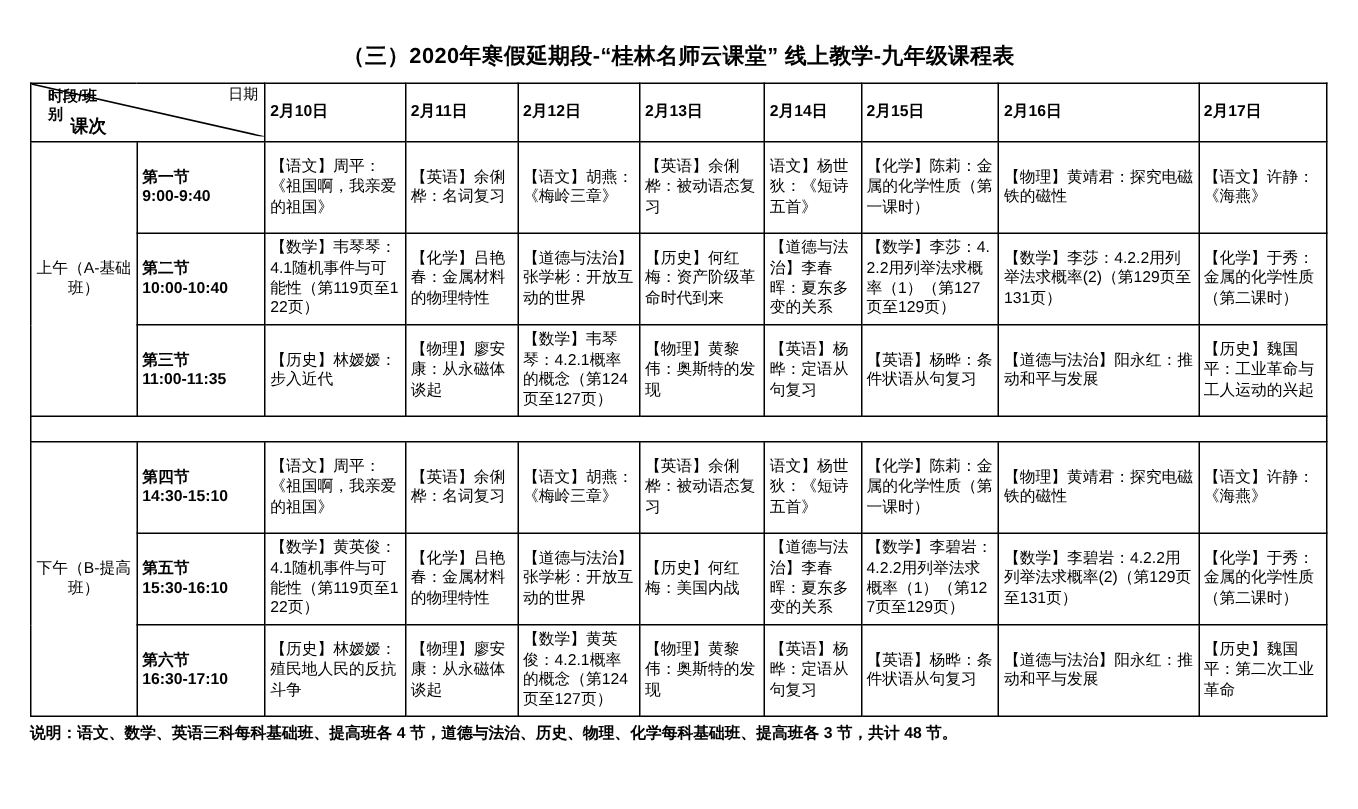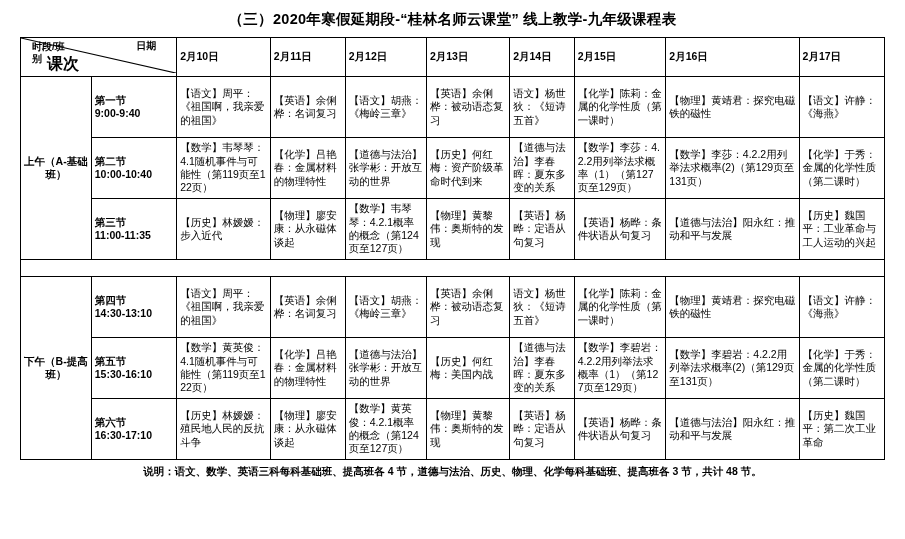--- a/index.html
+++ b/index.html
@@ -9,20 +9,21 @@
     color:#000;
     -webkit-font-smoothing:antialiased;
   }
   .page{position:relative;width:905px;height:539px;box-sizing:border-box;padding:0;}
   .title{
     text-align:center;
     font-size:14.5px;
     font-weight:bold;
     padding:10px 0 8px 0;
     letter-spacing:0.3px;
+    margin-top:18px;
   }
   table.sched{
     border-collapse:collapse;
     table-layout:fixed;
     width:865px;
     margin:0 auto;
   }
   table.sched td{
     border:1px solid #000;
     vertical-align:middle;
@@ -37,21 +38,21 @@
     height:34px;
   }
   td.sess{
     text-align:left;
     font-size:10.5px;
     font-weight:bold;
     line-height:1.35;
   }
   td.period{
     text-align:center;
-    font-weight:bold;
+    font-weight:normal;
     font-size:11px;
     line-height:1.35;
   }
   td.cell{
     font-size:10.5px;
     line-height:1.3;
     height:56px;
   }
   td.blank{
     border-left:1px solid #000;
@@ -66,30 +67,30 @@
     height:34px;
     padding:0;
   }
   .cornercell .diag{
     position:absolute;inset:0;
   }
   .cornercell .tl{
     position:absolute;left:11px;top:3px;font-size:10px;font-weight:bold;line-height:1.15;text-align:left;width:40px;
   }
   .cornercell .tr{
-    position:absolute;right:20px;top:2px;font-size:10px;font-weight:bold;
+    position:absolute;right:4px;top:2px;font-size:10px;font-weight:normal;
   }
   .cornercell .bl{
-    position:absolute;left:26px;bottom:2px;font-size:16px;font-weight:bold;
+    position:absolute;left:26px;bottom:2px;font-size:12px;font-weight:bold;
   }
   .note{
     width:865px;margin:5px auto 0 auto;
     font-size:10.5px;
     font-weight:bold;
-    text-align:center;
+    text-align:left;
     line-height:1.3;
   }
   .note .lbl{font-weight:bold;}
 </style>
 </head>
 <body>
 
 <div class="page">
 
   <div class="title">（三）2020年寒假延期段-“桂林名师云课堂” 线上教学-九年级课程表</div>
@@ -165,21 +166,21 @@
         <td class="cell">【历史】魏国平：工业革命与工人运动的兴起</td>
       </tr>
 
       <tr>
         <td class="blank" colspan="10"></td>
       </tr>
 
       <tr>
         <td class="period" rowspan="3">下午（B-提高班）</td>
         <td class="sess" style="white-space: pre-line;">第四节
-14:30-13:10</td>
+14:30-15:10</td>
         <td class="cell">【语文】周平：《祖国啊，我亲爱的祖国》</td>
         <td class="cell">【英语】余俐桦：名词复习</td>
         <td class="cell">【语文】胡燕：《梅岭三章》</td>
         <td class="cell">【英语】余俐桦：被动语态复习</td>
         <td class="cell">语文】杨世狄：《短诗五首》</td>
         <td class="cell">【化学】陈莉：金属的化学性质（第一课时）</td>
         <td class="cell">【物理】黄靖君：探究电磁铁的磁性</td>
         <td class="cell">【语文】许静：《海燕》</td>
       </tr>
       <tr>

